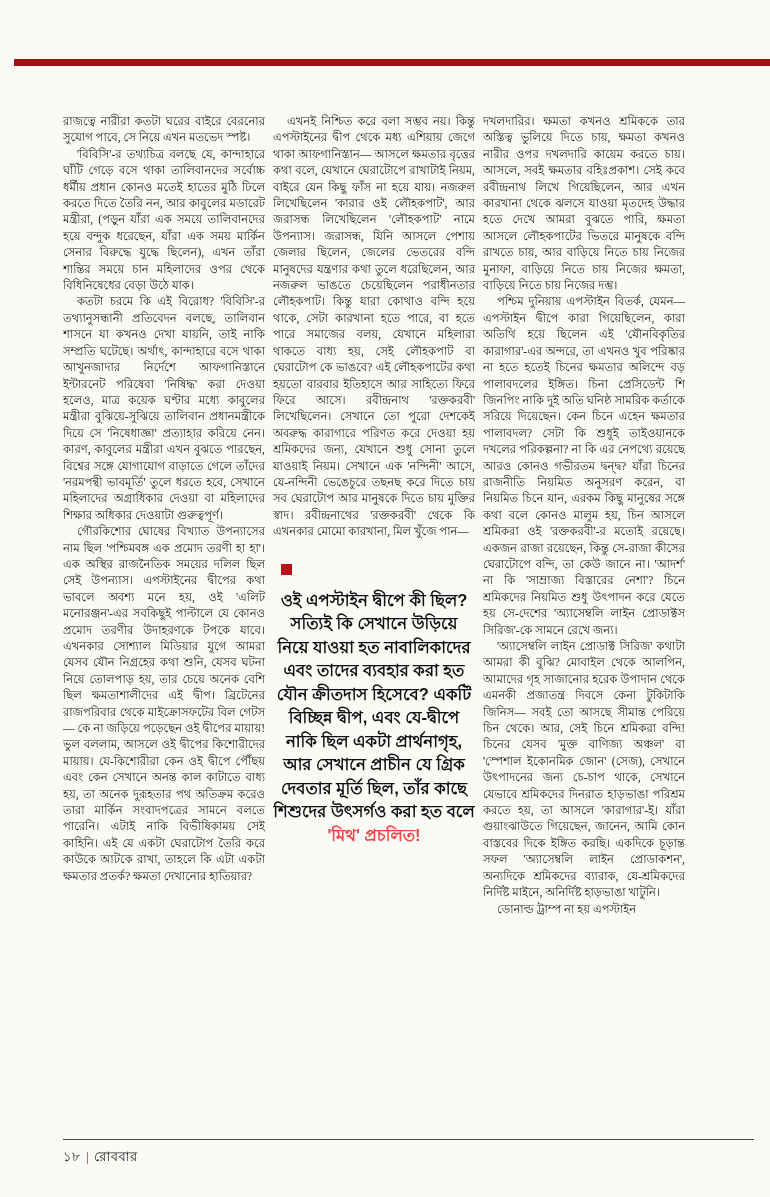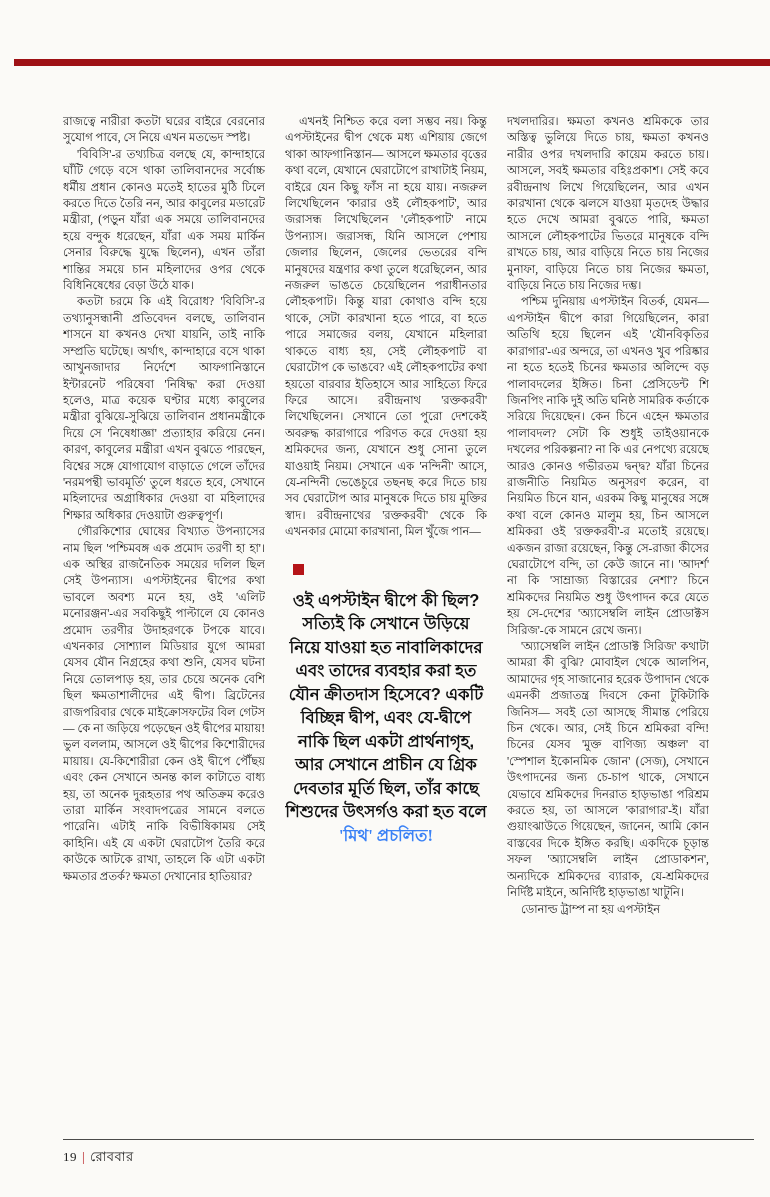--- a/index.html
+++ b/index.html
@@ -17,21 +17,20 @@
     height:7px;
     background:#9e1115;
   }
   .content {
     position:absolute;
     top:113px; left:63px;
     width:646px; height:1016px;
     display:flex;
     gap:8px;
     overflow:hidden;
-    justify-content:space-between;
   }
   .col {
     width:202px;
     flex:0 0 202px;
     font-size:11.5px;
     line-height:16.4px;
     text-align:justify;
     overflow:hidden;
   }
   .col p { margin:0; }
@@ -45,21 +44,21 @@
     font-size:16.5px;
     line-height:23.5px;
     color:#111;
   }
   .pq-marker {
     display:block;
     width:11px; height:11px;
     background:#b51418;
     margin:0 0 14px 8px;
   }
-  .pq-highlight { color:#3b82f6;font-family:Liberation Serif, serif; }
+  .pq-highlight { color:#ef4444; }
   .footer-rule {
     position:absolute;
     left:63px; right:16px;
     top:1139px;
     height:1px;
     background:#4a4a4a;
   }
   .footer {
     position:absolute;
     left:63px; top:1147px;
@@ -97,14 +96,14 @@
     <p class="ind">পশ্চিম দুনিয়ায় এপস্টাইন বিতর্ক, যেমন— এপস্টাইন দ্বীপে কারা গিয়েছিলেন, কারা অতিথি হয়ে ছিলেন এই 'যৌনবিকৃতির কারাগার'-এর অন্দরে, তা এখনও খুব পরিষ্কার না হতে হতেই চিনের ক্ষমতার অলিন্দে বড় পালাবদলের ইঙ্গিত। চিনা প্রেসিডেন্ট শি জিনপিং নাকি দুই অতি ঘনিষ্ঠ সামরিক কর্তাকে সরিয়ে দিয়েছেন। কেন চিনে এহেন ক্ষমতার পালাবদল? সেটা কি শুধুই তাইওয়ানকে দখলের পরিকল্পনা? না কি এর নেপথ্যে রয়েছে আরও কোনও গভীরতম দ্বন্দ্ব? যাঁরা চিনের রাজনীতি নিয়মিত অনুসরণ করেন, বা নিয়মিত চিনে যান, এরকম কিছু মানুষের সঙ্গে কথা বলে কোনও মালুম হয়, চিন আসলে শ্রমিকরা ওই 'রক্তকরবী'-র মতোই রয়েছে। একজন রাজা রয়েছেন, কিন্তু সে-রাজা কীসের ঘেরাটোপে বন্দি, তা কেউ জানে না। 'আদর্শ' না কি 'সাম্রাজ্য বিস্তারের নেশা'? চিনে শ্রমিকদের নিয়মিত শুধু উৎপাদন করে যেতে হয় সে-দেশের 'অ্যাসেম্বলি লাইন প্রোডাক্টস সিরিজ'-কে সামনে রেখে জন্য।</p>
     <p class="ind">'অ্যাসেম্বলি লাইন প্রোডাক্ট সিরিজ' কথাটা আমরা কী বুঝি? মোবাইল থেকে আলপিন, আমাদের গৃহ সাজানোর হরেক উপাদান থেকে এমনকী প্রজাতন্ত্র দিবসে কেনা টুকিটাকি জিনিস— সবই তো আসছে সীমান্ত পেরিয়ে চিন থেকে। আর, সেই চিনে শ্রমিকরা বন্দি! চিনের যেসব 'মুক্ত বাণিজ্য অঞ্চল' বা 'স্পেশাল ইকোনমিক জোন' (সেজ), সেখানে উৎপাদনের জন্য চে-চাপ থাকে, সেখানে যেভাবে শ্রমিকদের দিনরাত হাড়ভাঙা পরিশ্রম করতে হয়, তা আসলে 'কারাগার'-ই। যাঁরা গুয়াংঝাউতে গিয়েছেন, জানেন, আমি কোন বাস্তবের দিকে ইঙ্গিত করছি। একদিকে চূড়ান্ত সফল 'অ্যাসেম্বলি লাইন প্রোডাকশন', অন্যদিকে শ্রমিকদের ব্যারাক, যে-শ্রমিকদের নির্দিষ্ট মাইনে, অনির্দিষ্ট হাড়ভাঙা খাটুনি।</p>
     <p class="ind">ডোনাল্ড ট্রাম্প না হয় এপস্টাইন</p>
   </div>
 
 </div>
 
 <div class="footer-rule"></div>
 
 <div class="footer">
-  <span>19</span><span class="sep">|</span><span>রোববার</span>
+  <span>১৮</span><span class="sep">|</span><span>রোববার</span>
 </div>
 
 </body></html>

